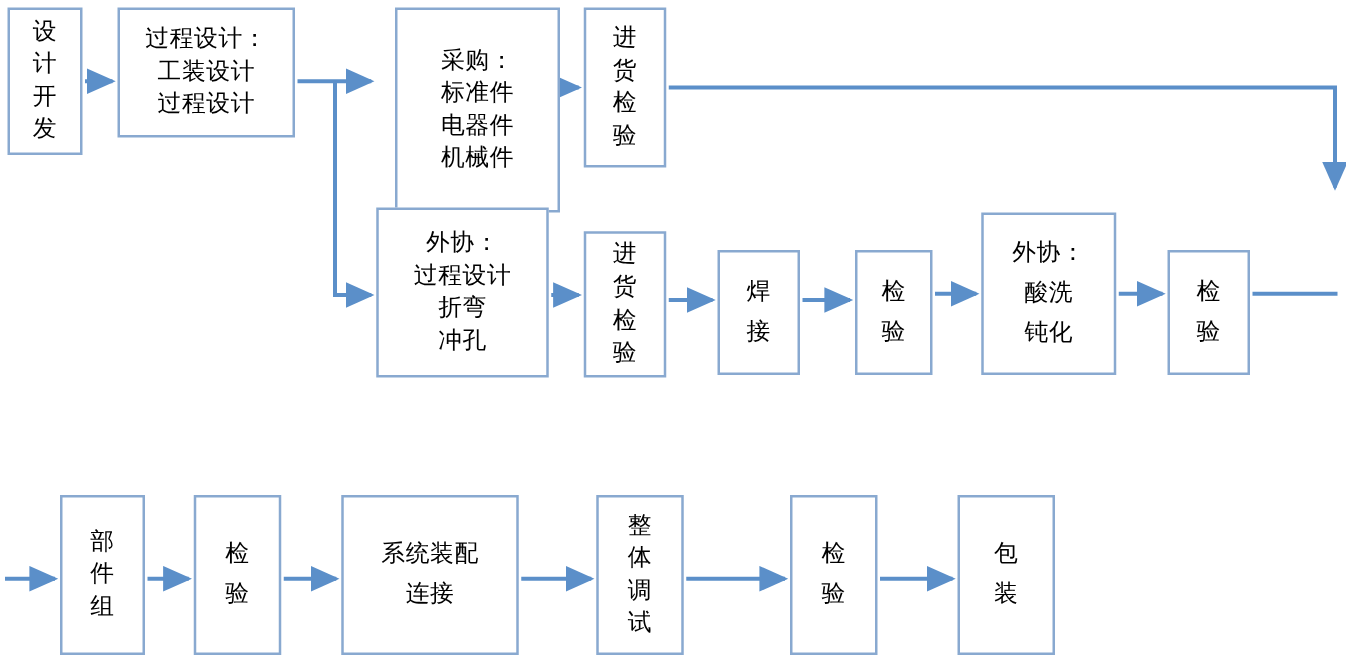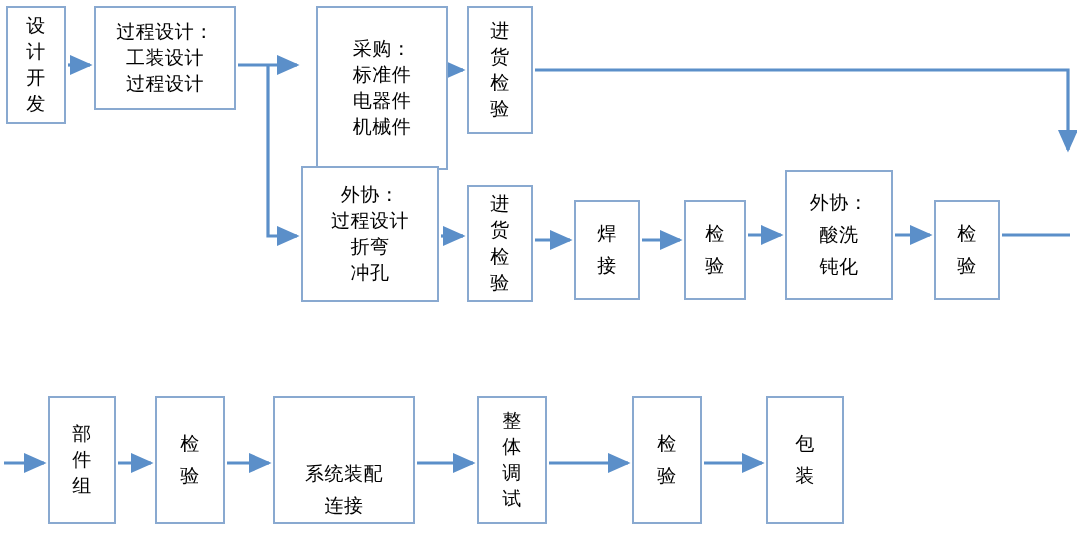--- a/index.html
+++ b/index.html
@@ -168,21 +168,21 @@
     <span class="ln">部</span>
     <span class="ln">件</span>
     <span class="ln">组</span>
   </div>
 
   <div class="node vertical loose" style="left:155px;top:396px;width:70px;height:128px;">
     <span class="ln">检</span>
     <span class="ln">验</span>
   </div>
 
-  <div class="node loose" style="left:273px;top:396px;width:142px;height:128px;justify-content:flex-end;">
+  <div class="node loose" style="left:273px;top:396px;width:142px;height:128px;">
     <span class="ln">系统装配</span>
     <span class="ln">连接</span>
   </div>
 
   <div class="node vertical" style="left:477px;top:396px;width:70px;height:128px;">
     <span class="ln">整</span>
     <span class="ln">体</span>
     <span class="ln">调</span>
     <span class="ln">试</span>
   </div>

